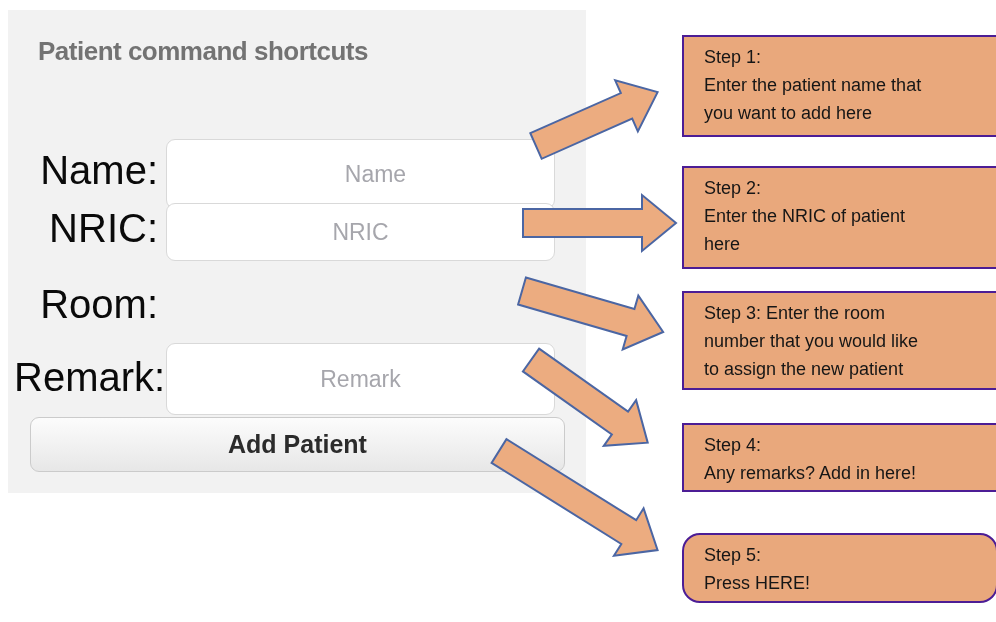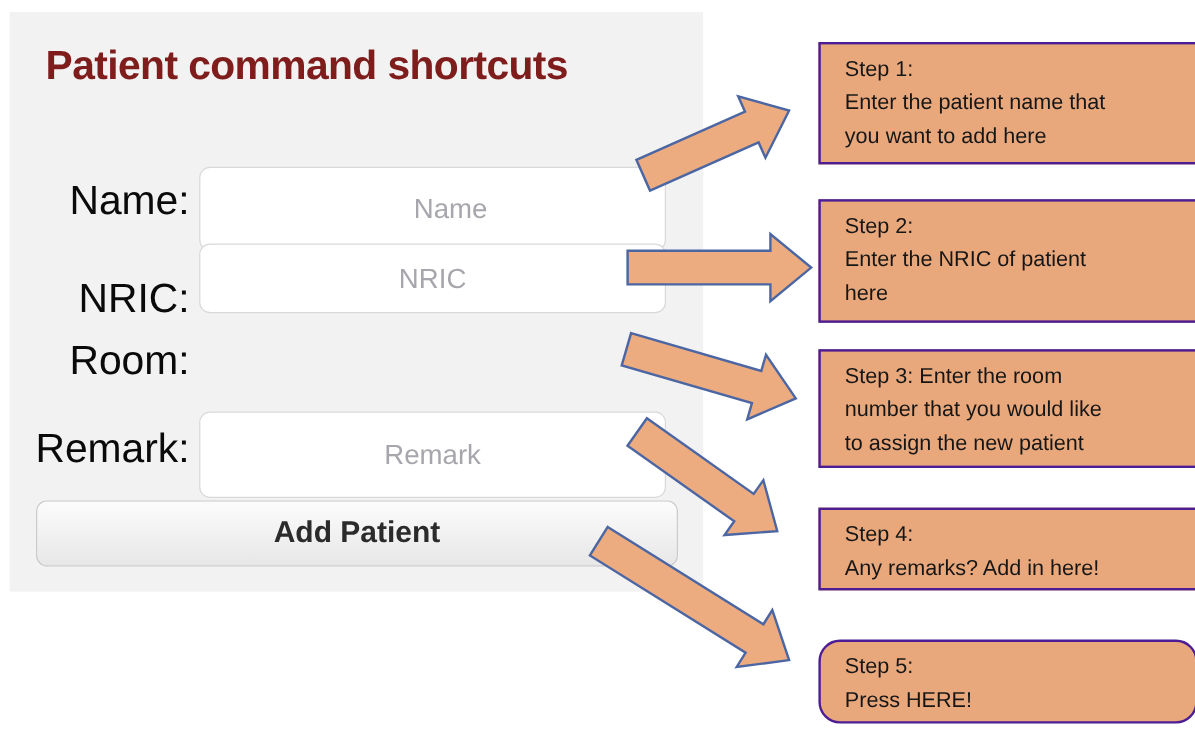--- a/index.html
+++ b/index.html
@@ -14,34 +14,34 @@
   
   .panel {
     position: absolute;
     left: 8px; top: 10px;
     width: 578px; height: 483px;
     background: #f2f2f2;
   }
   .panel-title {
     position: absolute;
     left: 30px; top: 26px;
-    font-size: 34px;
+    font-size: 26px;
     font-weight: bold;
     letter-spacing: -0.5px;
-    color: #7f1d1d;
+    color: #737373;
   }
   .field-label {
     position: absolute;
     left: 6px; width: 144px;
     text-align: right;
-    font-size: 34px;
+    font-size: 40px;
     color: #0a0a0a;
   }
   .lbl-name   { top: 138px; }
-  .lbl-nric   { top: 220px; }
+  .lbl-nric   { top: 196px; }
   .lbl-room   { top: 272px; }
   .lbl-remark { top: 345px; }
 
   .field-input {
     position: absolute;
     left: 158px; width: 389px;
     background: #ffffff;
     border: 1px solid #d9d9d9;
     border-radius: 9px;
     text-align: center;

